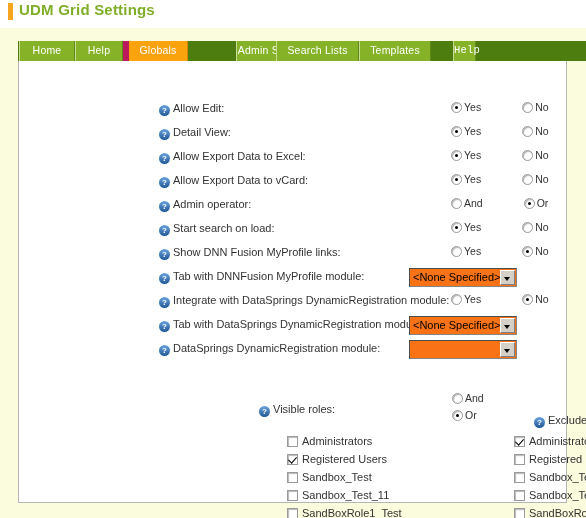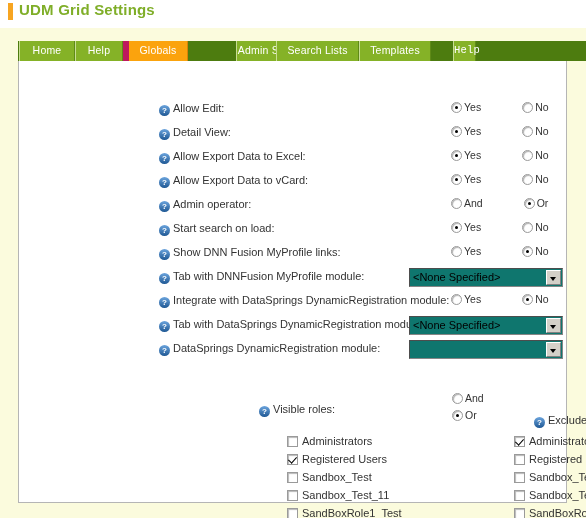--- a/index.html
+++ b/index.html
@@ -155,26 +155,26 @@
     width: 3px; height: 3px;
     border-radius: 50%;
     background: #000000;
   }
 
   
   .sel {
     position: absolute;
     top: 1px;
     left: 390px;
-    width: 154px;
+    width: 108px;
     height: 19px;
     border: 1px solid #868686;
     border-top-color: #4d4d4d;
     border-left-color: #4d4d4d;
-    background: #0f766e;
+    background: #f97316;
     box-sizing: border-box;
     font-size: 11px;
     color: #000000;
     cursor: pointer;
   }
   .sel .sel-text {
     position: absolute;
     left: 3px; top: 2px;
     white-space: nowrap;
     font-size: 11px;

